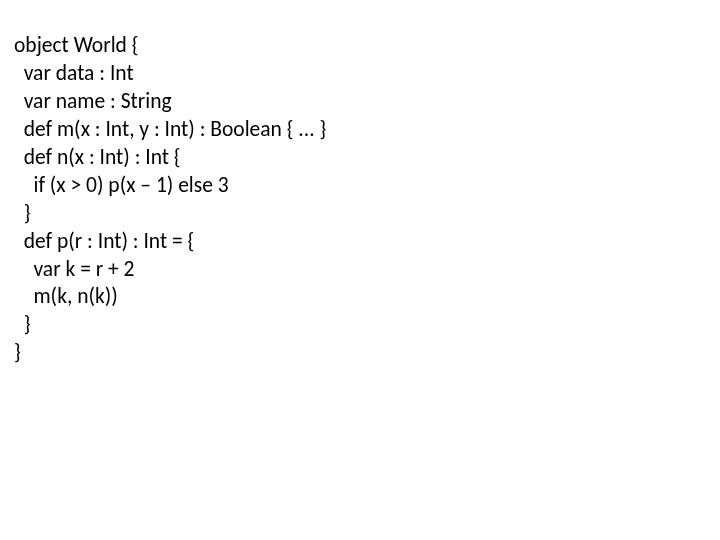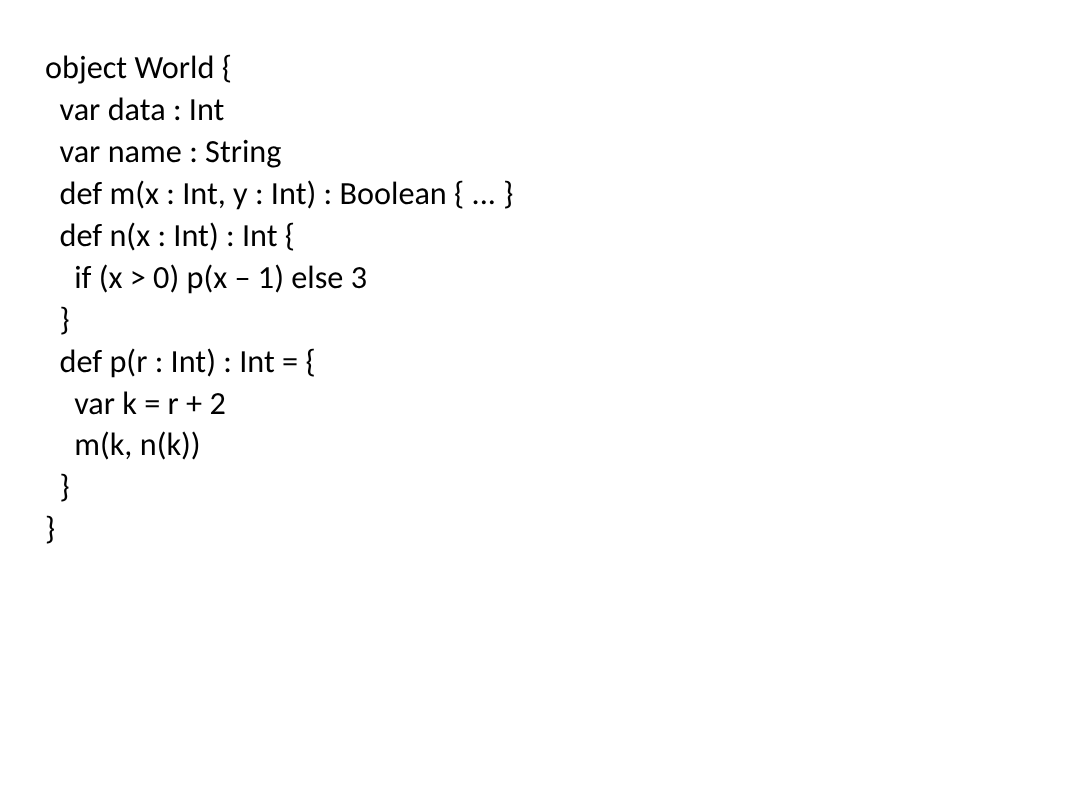--- a/index.html
+++ b/index.html
@@ -24,21 +24,20 @@
     text-align: left;
     padding: 18px 0 0 54px;
     letter-spacing: 0.2px;
   }
   .code-block {
     font-size: 21.5px;
     line-height: 1.3;
     padding: 32px 0 0 14px;
     white-space: pre;
     font-family: Calibri, "Segoe UI", Arial, sans-serif;
-    margin-left: 16px;
   }
   .footer-note {
     font-size: 21px;
     font-family: Arial, Helvetica, sans-serif;
     position: absolute;
     left: 94px;
     bottom: 32px;
   }
 </style>
 </head>

